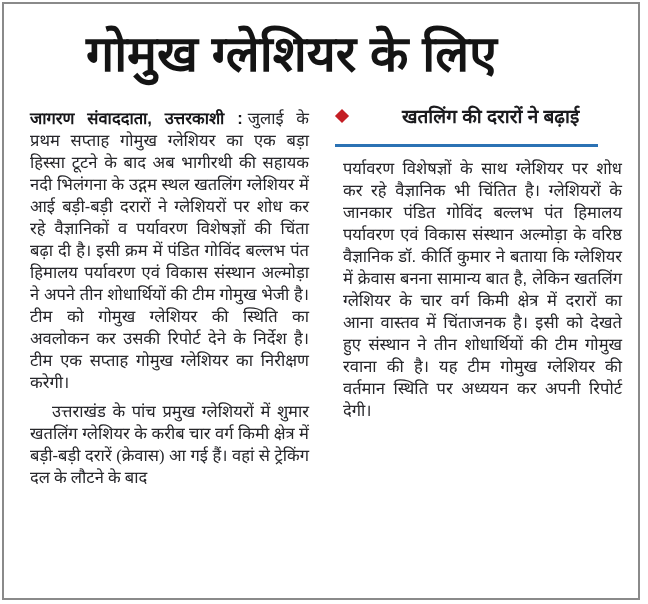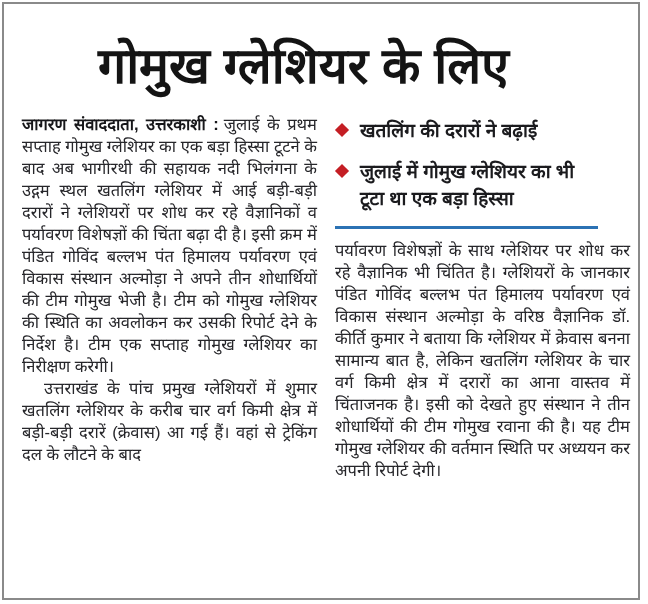--- a/index.html
+++ b/index.html
@@ -15,47 +15,47 @@
     position: absolute;
     left: 2px;
     top: 2px;
     width: 634px;
     height: 594px;
     border: 2px solid #8a8a8a;
     background: #ffffff;
     box-sizing: content-box;
   }
   .headline {
-    margin: 16px;
+    margin: 4px;
     padding: 16px 10px 0 78px;
     font-size: 50px;
     line-height: 61px;
     font-weight: 700;
     color: #141414;
     letter-spacing: 0px;
   }
   .headline .hl-line { display: block; white-space: nowrap; }
 
   .columns {
     display: flex;
     margin-top: 14px;
     padding-left: 18px;
     padding-right: 8px;
     gap: 18px;
   }
   .col { width: 296px; }
 
   .body-para {
-    margin: 0;
+    margin: 8px;
     font-size: 16.5px;
     line-height: 22px;
     color: #26262a;
     text-align: justify;
   }
-  .body-para.indent { text-indent: 22px; }
+  .body-para.indent { text-indent: 22px; font-family: Liberation Serif, serif; }
   .dateline { font-weight: 700; color: #17171a; margin-right: 5px; }
 
   .highlights {
     list-style: none;
     margin: 4px 0 0 0;
     padding: 0;
   }
   .highlight-item {
     position: relative;
     padding-left: 25px;
@@ -67,21 +67,21 @@
   }
   .diamond {
     position: absolute;
     left: 2px;
     top: 8px;
     width: 10px;
     height: 10px;
     background: #c41e24;
     transform: rotate(45deg);
   }
-  .hi-line { display: block; }
+  .hi-line { display: block; margin-left: 42px; }
 
   .section-divider {
     height: 3px;
     width: 263px;
     background: #2b72b4;
     margin: 12px 0 10px 0;
   }
 </style>
 </head>
 <body>
@@ -99,25 +99,20 @@
       <p class="body-para indent">उत्तराखंड के पांच प्रमुख ग्लेशियरों में शुमार खतलिंग ग्लेशियर के करीब चार वर्ग किमी क्षेत्र में बड़ी-बड़ी दरारें (क्रेवास) आ गई हैं। वहां से ट्रेकिंग दल के लौटने के बाद</p>
     </div>
 
     <div class="col">
 
       <ul class="highlights">
         <li class="highlight-item">
           <span class="diamond"></span>
           <span class="hi-line">खतलिंग की दरारों ने बढ़ाई</span>
         </li>
-        <li class="highlight-item">
-          <span class="diamond"></span>
-          <span class="hi-line">जुलाई में गोमुख ग्लेशियर का भी</span>
-          <span class="hi-line">टूटा था एक बड़ा हिस्सा</span>
-        </li>
       </ul>
 
       <div class="section-divider"></div>
 
       <p class="body-para">पर्यावरण विशेषज्ञों के साथ ग्लेशियर पर शोध कर रहे वैज्ञानिक भी चिंतित है। ग्लेशियरों के जानकार पंडित गोविंद बल्लभ पंत हिमालय पर्यावरण एवं विकास संस्थान अल्मोड़ा के वरिष्ठ वैज्ञानिक डॉ. कीर्ति कुमार ने बताया कि ग्लेशियर में क्रेवास बनना सामान्य बात है, लेकिन खतलिंग ग्लेशियर के चार वर्ग किमी क्षेत्र में दरारों का आना वास्तव में चिंताजनक है। इसी को देखते हुए संस्थान ने तीन शोधार्थियों की टीम गोमुख रवाना की है। यह टीम गोमुख ग्लेशियर की वर्तमान स्थिति पर अध्ययन कर अपनी रिपोर्ट देगी।</p>
 
     </div>
 
   </div>
 

